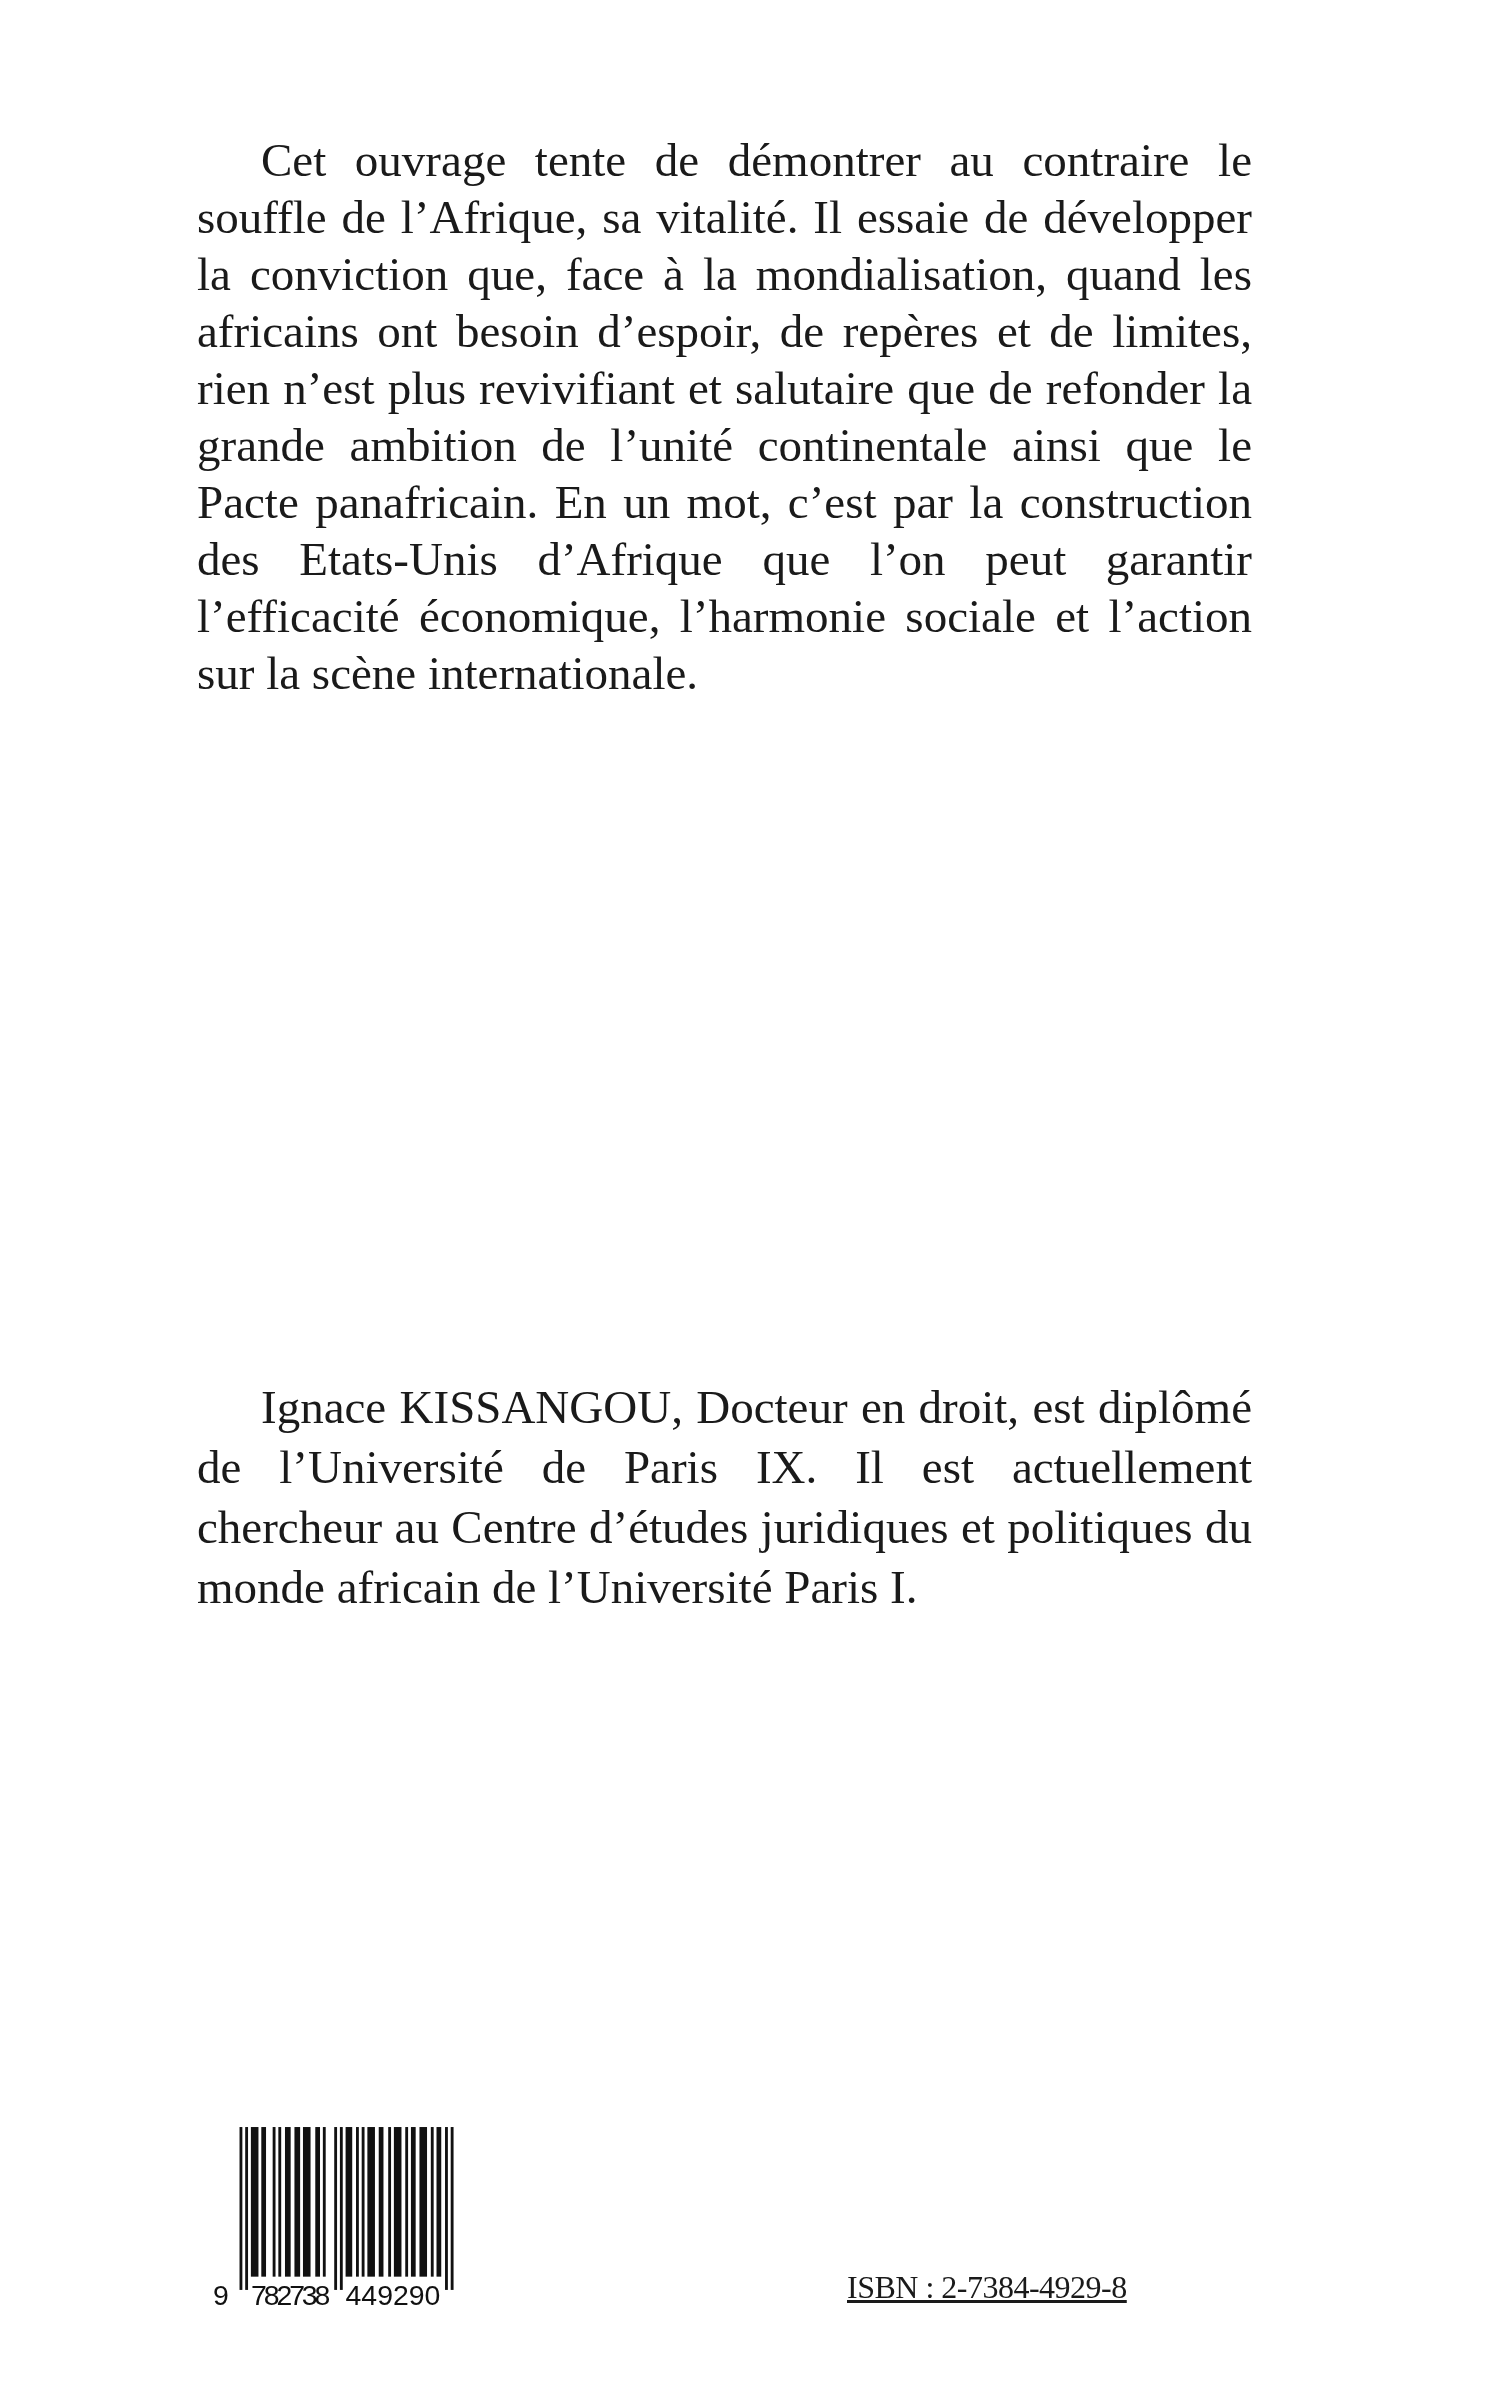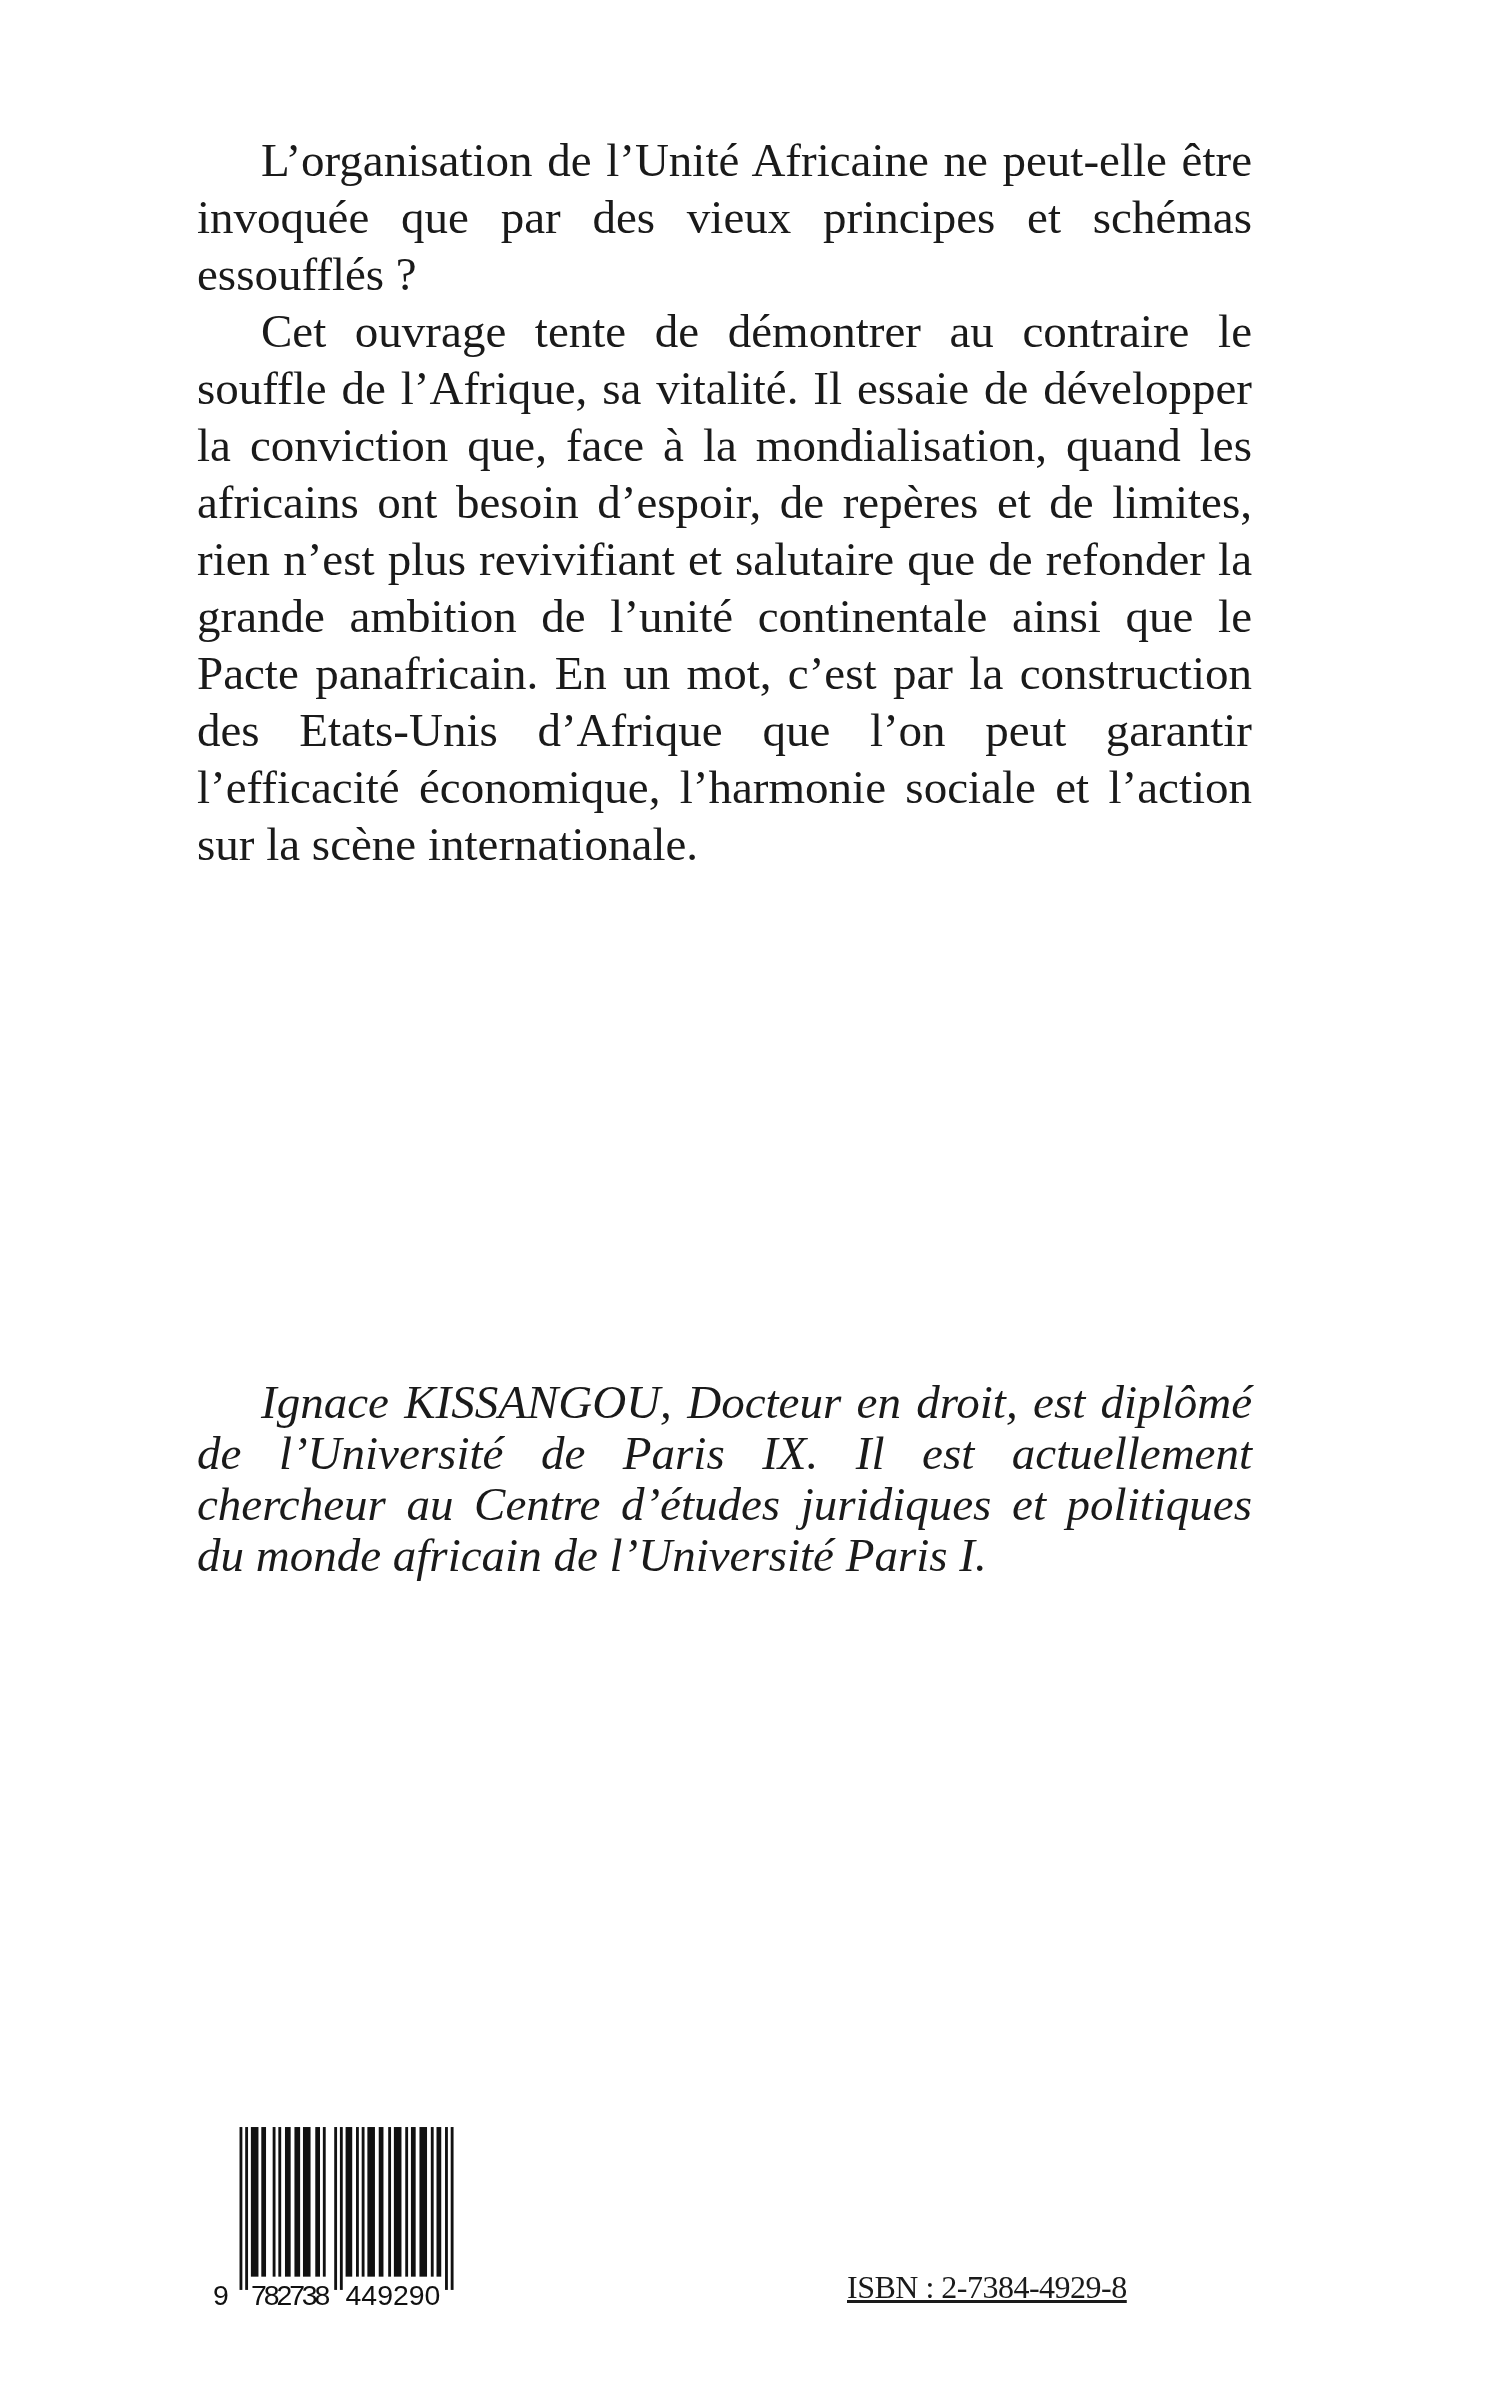--- a/index.html
+++ b/index.html
@@ -1,29 +1,28 @@
 <!DOCTYPE html>
 <html style="font-size:15px"><head>
 <meta charset="utf-8">
 <style>
   html, body { margin: 0; padding: 0; background: #ffffff; }
   body { width: 1508px; height: 2403px; position: relative; overflow: hidden; font-family: "Liberation Serif", serif; color: #1a1a1a; }
   .blurb { position: absolute; left: 197px; top: 132px; width: 1055px; font-size: 47px; line-height: 57px; text-align: justify; }
   .blurb p { margin: 0; text-indent: 64px; }
-  .bio { position: absolute; left: 197px; top: 1377px; width: 1055px; font-size: 47px; line-height: 51px; text-align: justify; font-style: italic; }
+  .bio { position: absolute; left: 197px; top: 1377px; width: 1055px; font-size: 47px; line-height: 60px; text-align: justify; }
   .bio p { margin: 0; text-indent: 64px; }
   .barcode { position: absolute; left: 213px; top: 2127px; width: 322px; height: 180px; }
   .barcode svg { display: block; }
   .isbn { position: absolute; left: 847px; top: 2269px; font-size: 32px; letter-spacing: -0.5px; text-decoration: underline; }
 </style>
 </head>
 <body>
 
 <div class="blurb">
-  <p>L’organisation de l’Unité Africaine ne peut-elle être invoquée que par des vieux principes et schémas essoufflés ?</p>
   <p>Cet ouvrage tente de démontrer au contraire le souffle de l’Afrique, sa vitalité. Il essaie de développer la conviction que, face à la mondialisation, quand les africains ont besoin d’espoir, de repères et de limites, rien n’est plus revivifiant et salutaire que de refonder la grande ambition de l’unité continentale ainsi que le Pacte panafricain. En un mot, c’est par la construction des Etats-Unis d’Afrique que l’on peut garantir l’efficacité économique, l’harmonie sociale et l’action sur la scène internationale.</p>
 </div>
 
 <div class="bio">
   <p>Ignace KISSANGOU, Docteur en droit, est diplômé de l’Université de Paris IX. Il est actuellement chercheur au Centre d’études juridiques et politiques du monde africain de l’Université Paris I.</p>
 </div>
 
 <div class="barcode">
   <svg width="322" height="180" viewBox="0 0 340 190">
     <g fill="#111">

